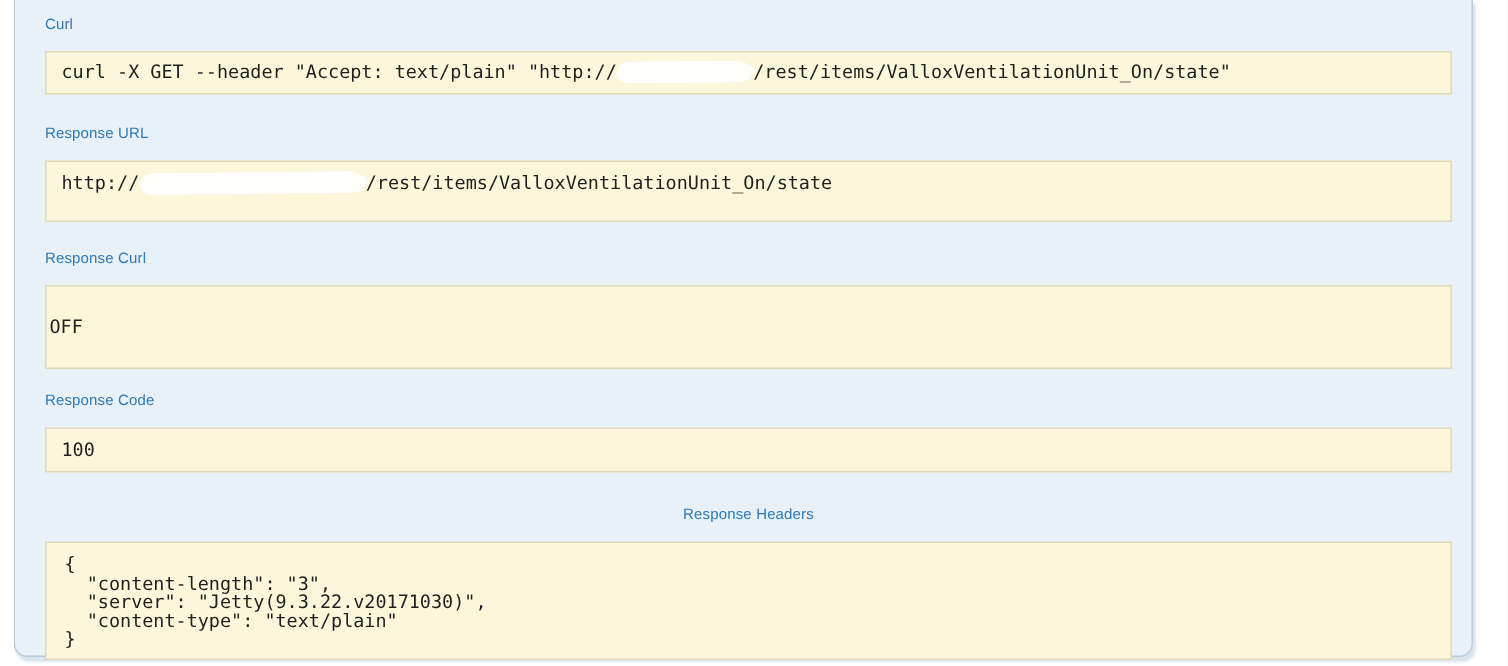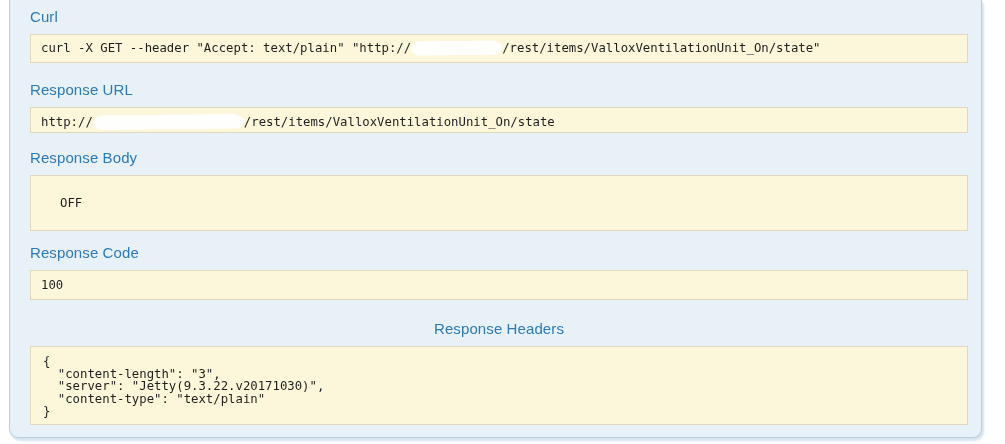--- a/index.html
+++ b/index.html
@@ -15,21 +15,21 @@
     left: 9px; top: 0;
     width: 973px; height: 438px;
     background: #e8f0f8;
     border: 1px solid #b6cddf;
     border-top: none;
     border-radius: 0 0 9px 9px;
     box-shadow: 2px 3px 2px rgba(170, 195, 215, 0.45);
     padding: 5px 13px 6px 20px;
   }
   h2.sec-title {
-    font-size: 15px;
+    font-size: 10px;
     line-height: 19px;
     font-weight: 400;
     color: #2d7ab8;
     margin: 0 0 8px 0;
     letter-spacing: 0.1px;
   }
   .sec-curl h2.sec-title { margin-top: 2px; }
   .sec-request-url h2.sec-title { margin-top: 17px; }
   .sec-response-body h2.sec-title { margin-top: 15px; }
   .sec-response-code h2.sec-title { margin-top: 12px; }
@@ -40,22 +40,22 @@
     border: 1px solid #e0d8b8;
     color: #1f1f1f;
     font-family: "DejaVu Sans Mono", "Liberation Mono", monospace;
     font-size: 12.3px;
     line-height: 13px;
     padding: 7px 10px;
     white-space: pre;
     overflow: hidden;
   }
   pre.box-curl { height: 29px; }
-  pre.box-url { height: 26px; padding-top: 8px; }
-  pre.box-body { height: 56px; padding-top: 21px; padding-left: 29px; }
+  pre.box-url { height: 41px; padding-top: 8px; }
+  pre.box-body { height: 56px; padding-top: 21px; padding-left: 2px; }
   pre.box-code { height: 30px; padding-top: 8px; }
   pre.box-headers { height: 79px; padding-top: 8px; line-height: 12.5px; padding-left: 12px; }
   .redaction {
     display: inline-block;
     background: #ffffff;
     height: 14px;
     border-radius: 9px 12px 10px 8px / 8px 10px 7px 9px;
     vertical-align: middle;
     margin: -2px 1px 0 1px;
     transform: rotate(-0.6deg);
@@ -74,21 +74,21 @@
     <h2 class="sec-title">Curl</h2>
     <pre class="code-box box-curl"><span>curl -X GET --header "Accept: text/plain" "http://</span><span class="redaction r-curl"></span><span>/rest/items/ValloxVentilationUnit_On/state"</span></pre>
   </section>
 
   <section class="sec-request-url">
     <h2 class="sec-title">Response URL</h2>
     <pre class="code-box box-url"><span>http://</span><span class="redaction r-url"></span><span>/rest/items/ValloxVentilationUnit_On/state</span></pre>
   </section>
 
   <section class="sec-response-body">
-    <h2 class="sec-title">Response Body</h2>
+    <h2 class="sec-title">Response Curl</h2>
     <pre class="code-box box-body">OFF</pre>
   </section>
 
   <section class="sec-response-code">
     <h2 class="sec-title">Response Code</h2>
     <pre class="code-box box-code">100</pre>
   </section>
 
   <section class="sec-response-headers">
     <h2 class="sec-title">Response Headers</h2>

